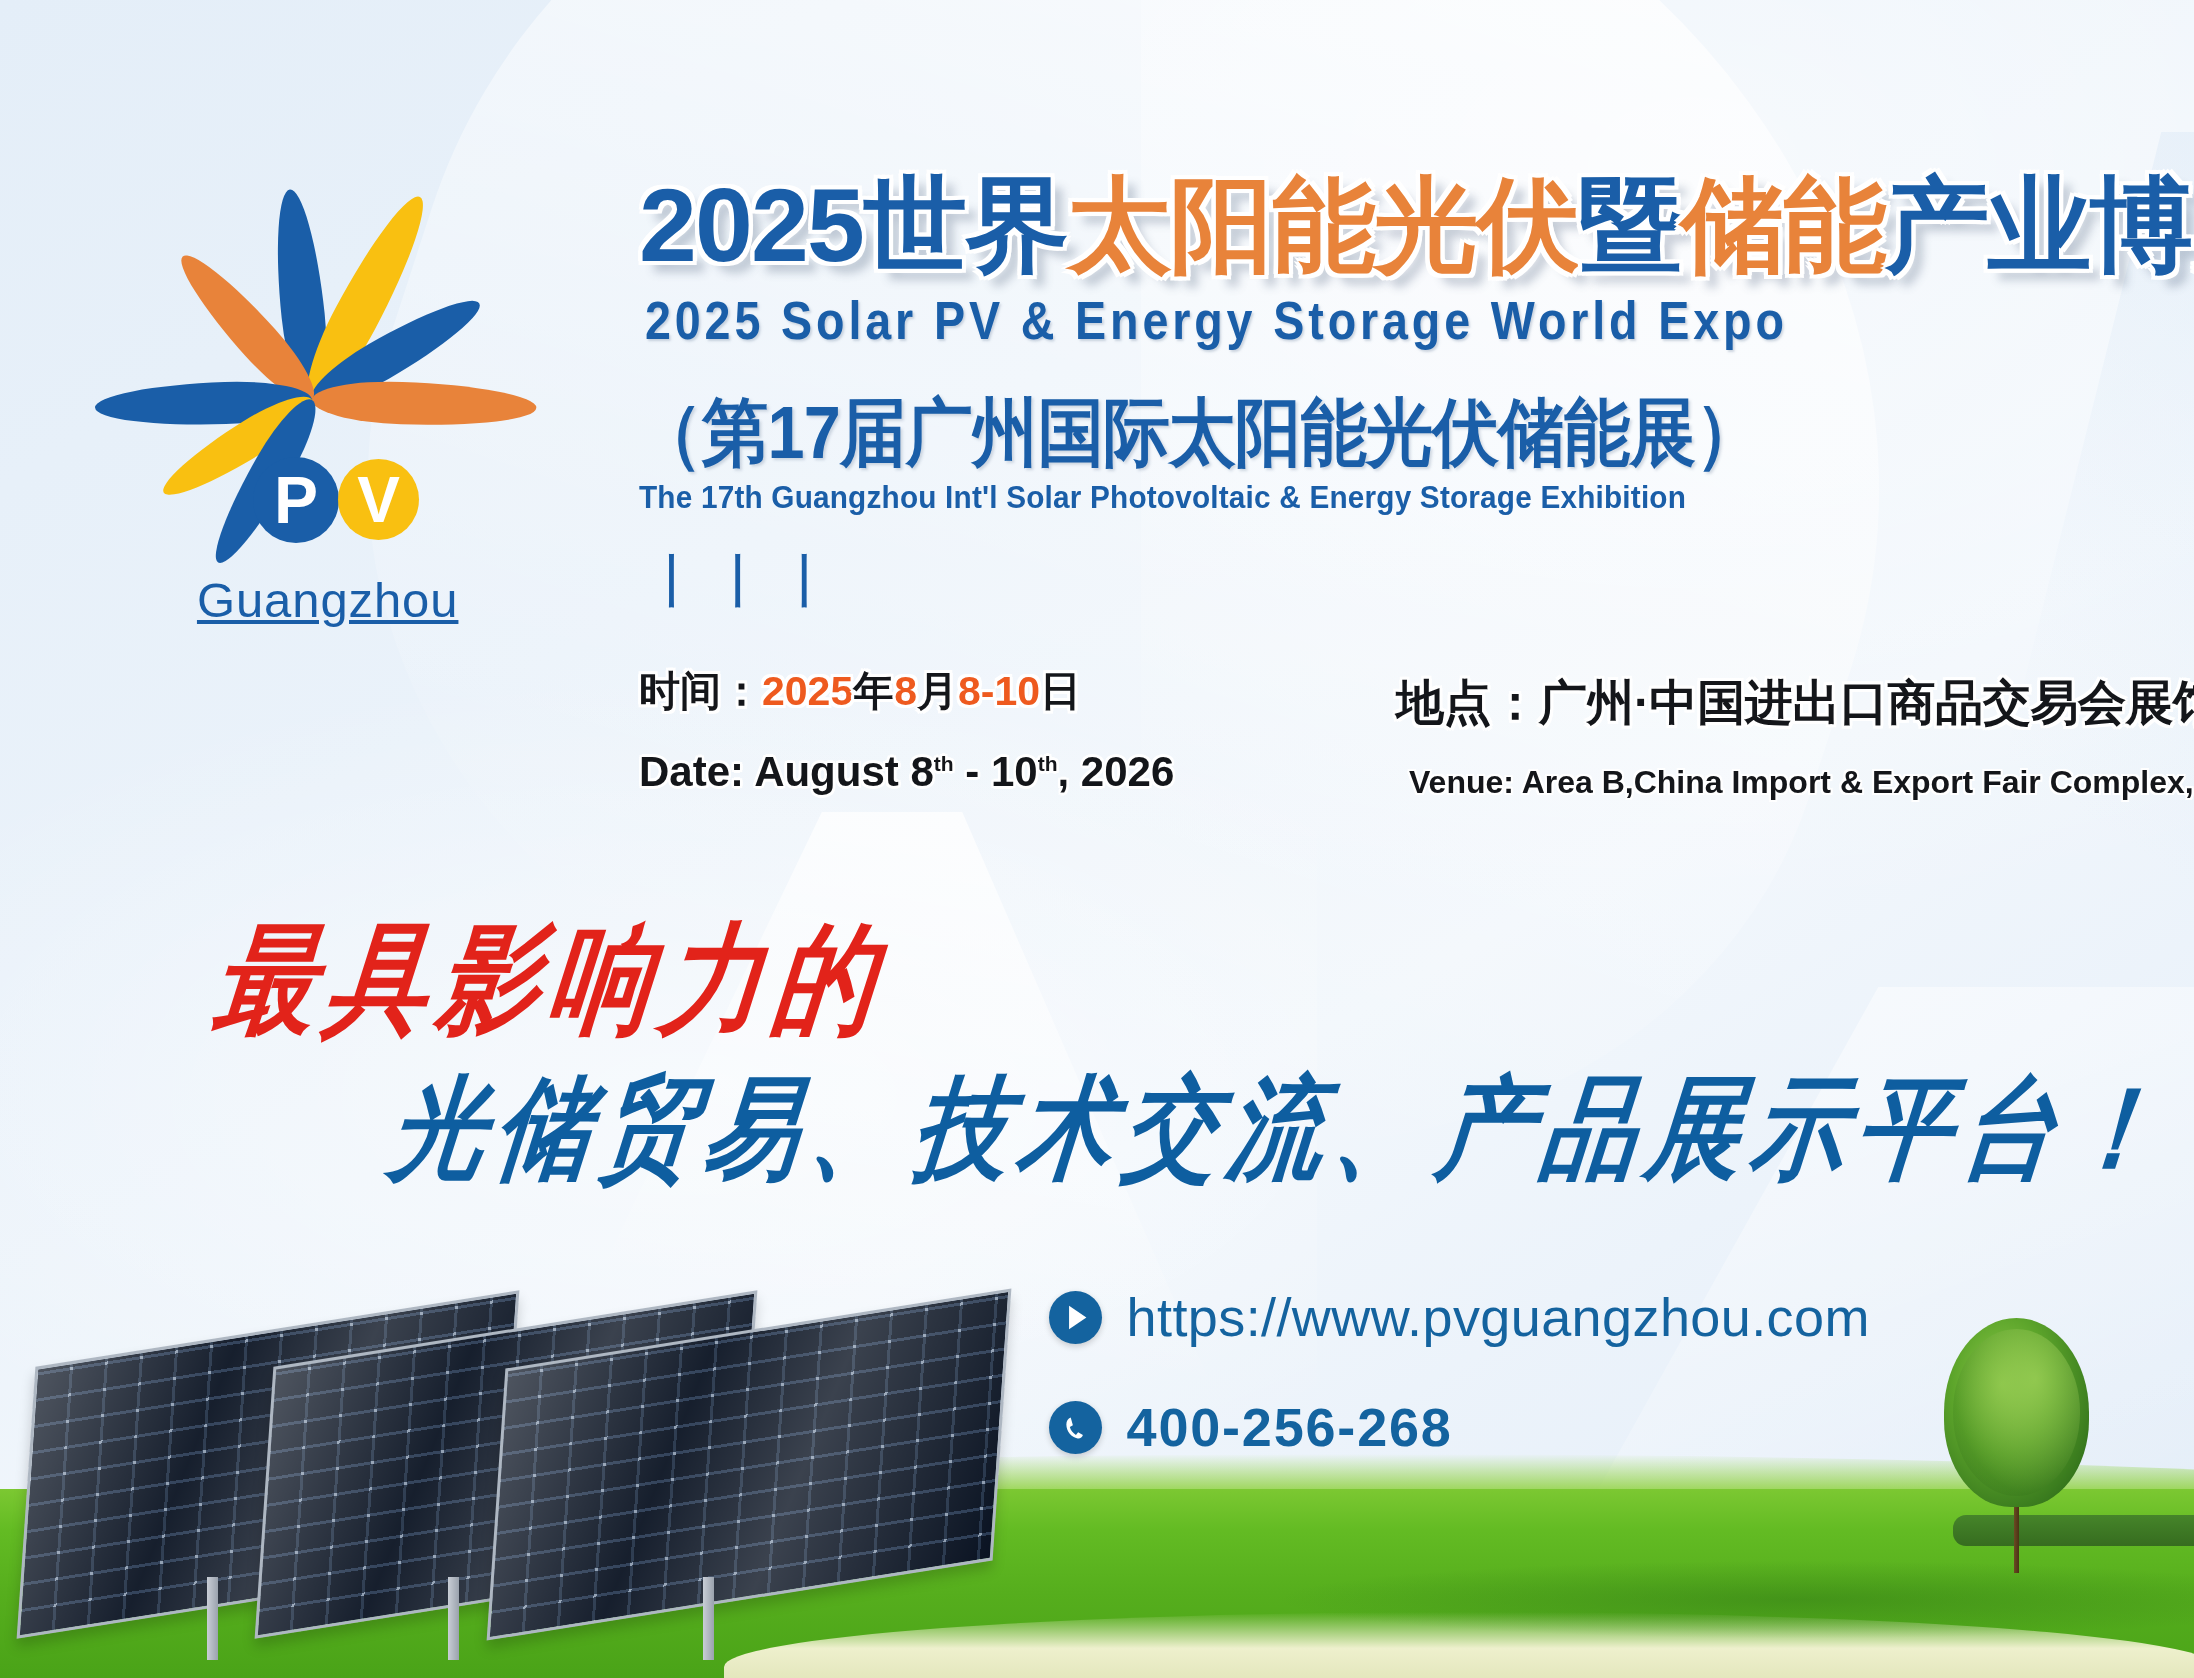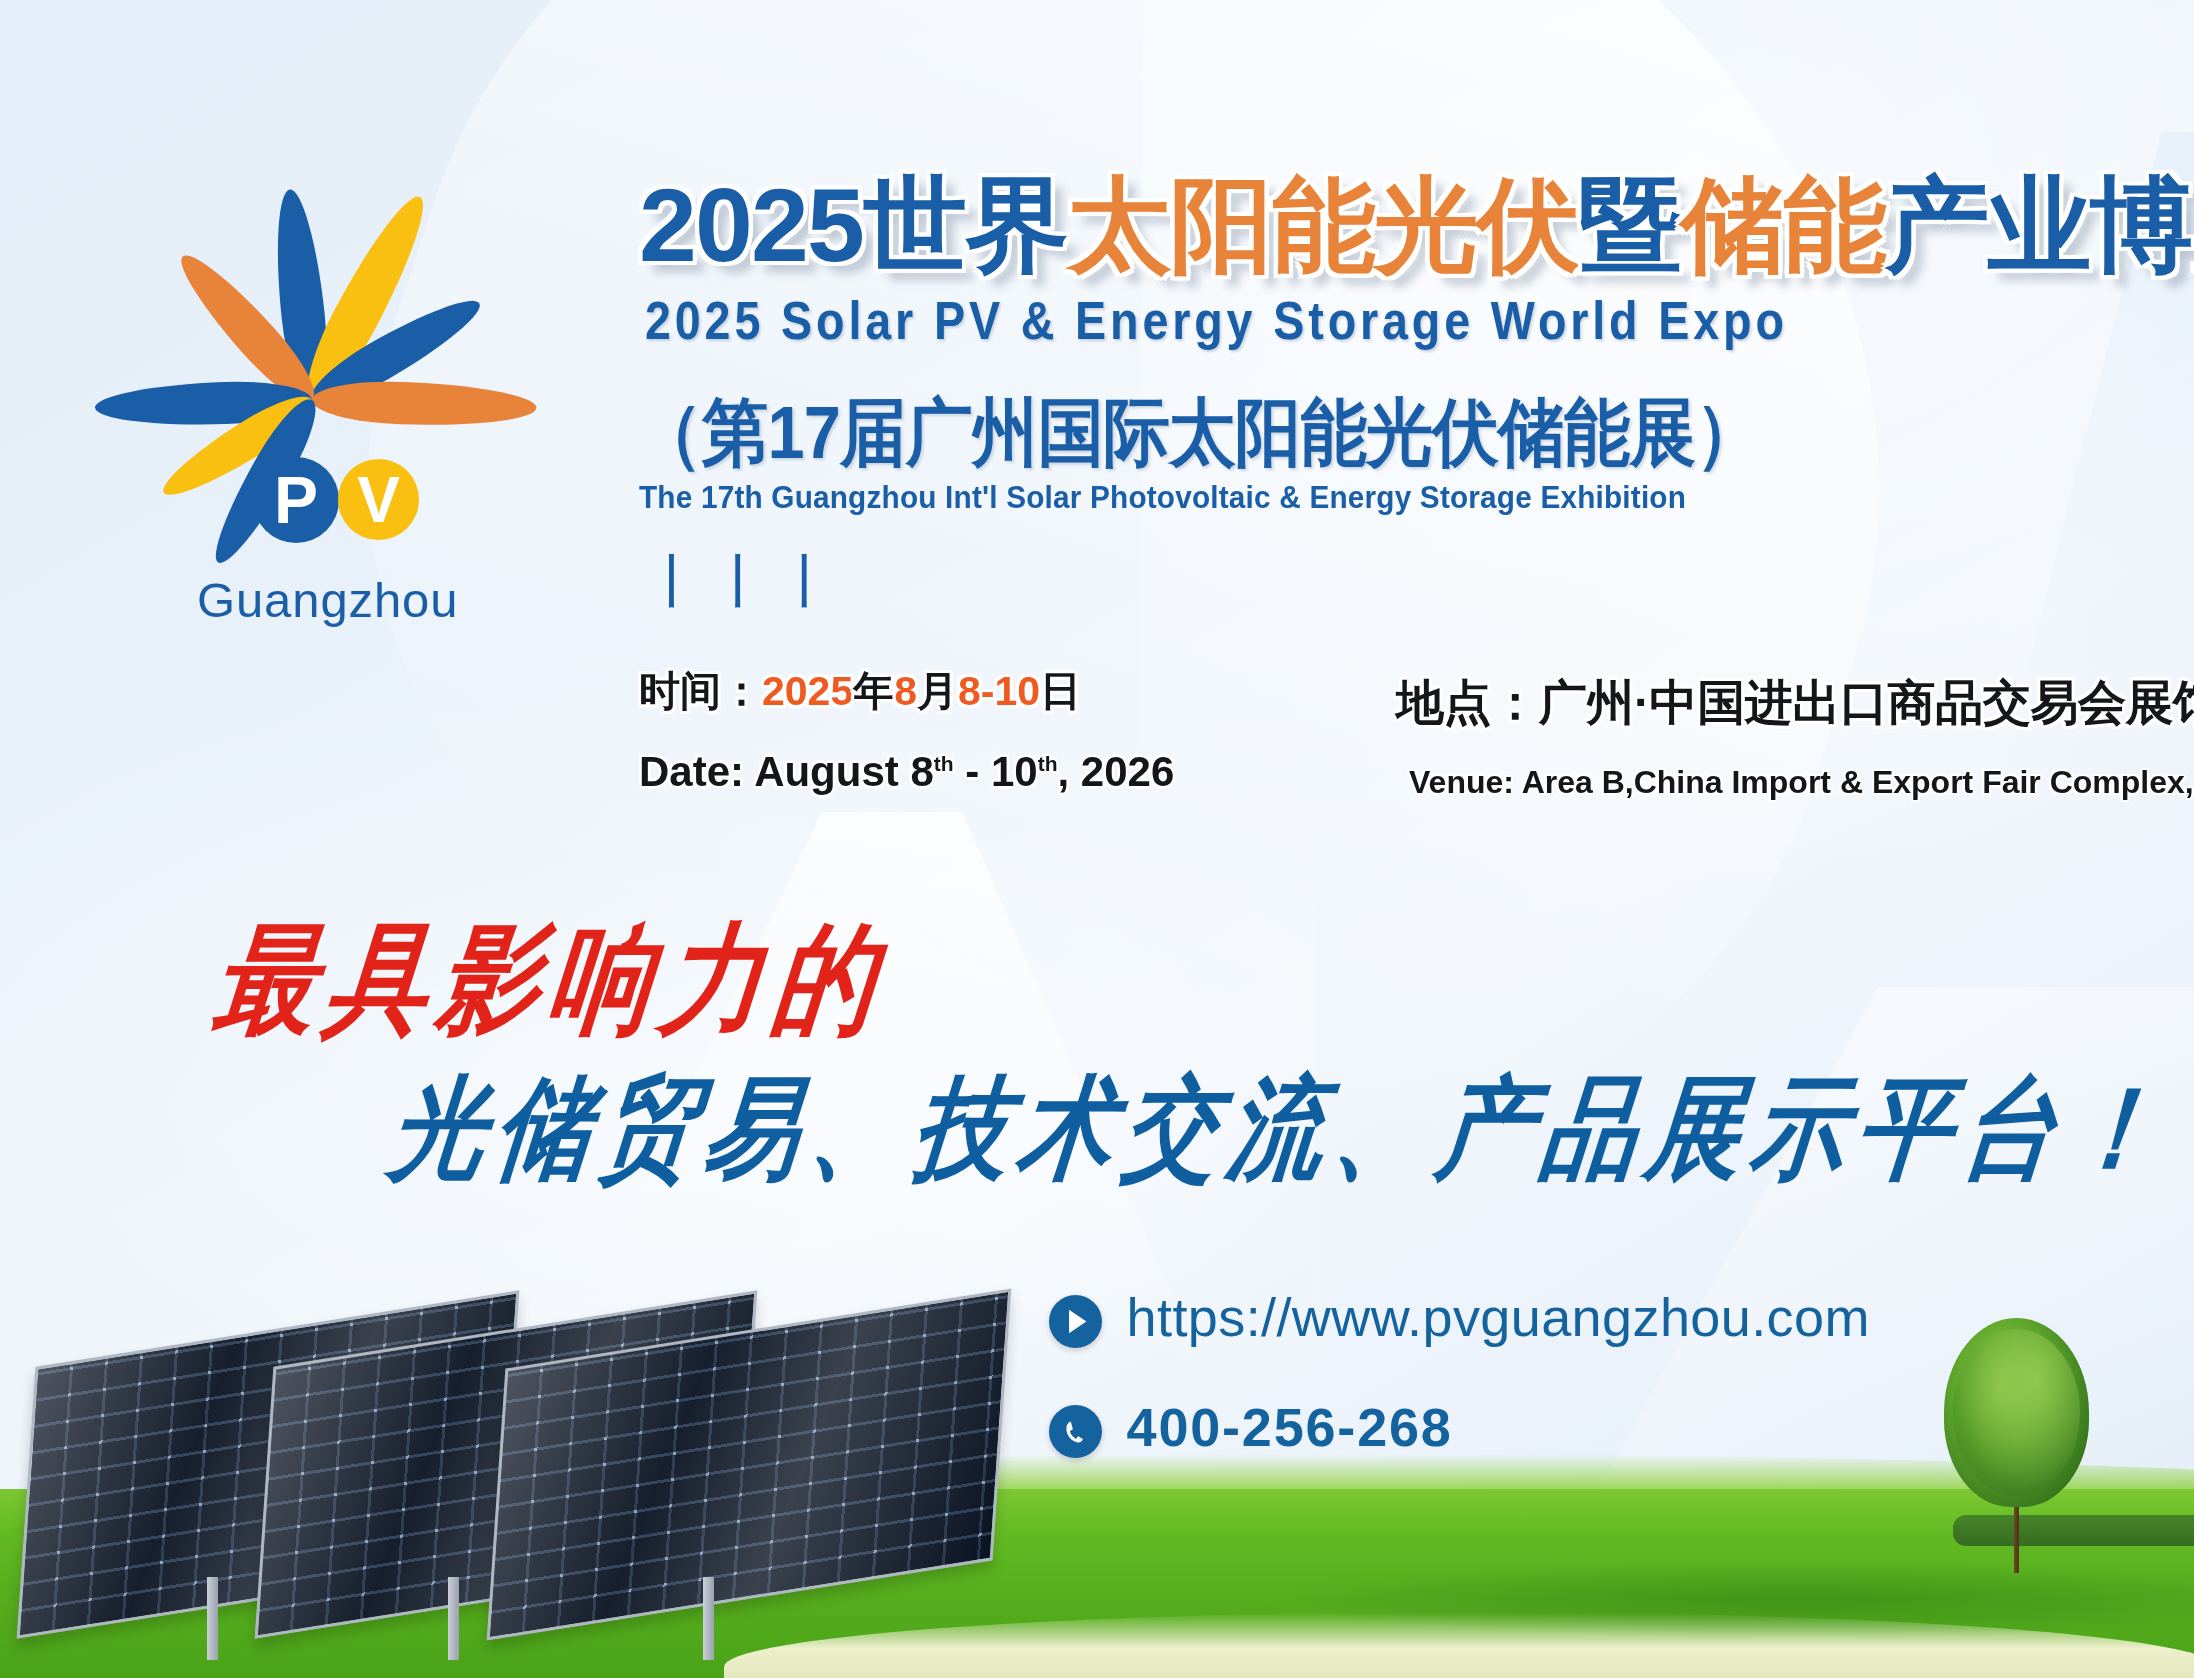--- a/index.html
+++ b/index.html
@@ -69,21 +69,21 @@
          background:linear-gradient(110deg,rgba(255,255,255,.28) 0%,rgba(255,255,255,.05) 35%,rgba(255,255,255,.20) 60%,rgba(255,255,255,0) 100%);}
   .leg{position:absolute;bottom:0;width:11.4px;background:linear-gradient(90deg,#c9ced6,#9aa2ad);}
 
   
   .logo{position:absolute;left:53px;top:176px;width:518px;height:448px;}
   .petal{position:absolute;left:50%;top:50%;width:40px;height:184px;
          border-radius:50% 50% 50% 50%/60% 60% 40% 40%;transform-origin:50% 100%;}
   .pv-circle{position:absolute;border-radius:50%;display:flex;align-items:center;
          justify-content:center;font-weight:bold;color:#fff;font-family:"Liberation Sans",sans-serif;}
   .logo-word{position:absolute;left:50%;bottom:-4.4px;transform:translateX(-44%);
-         color:#1a5ea8;font-size:49px;letter-spacing:0.9px;white-space:nowrap;}
+         color:#1a5ea8;font-size:49px;letter-spacing:0.9px;white-space:nowrap;text-decoration:underline;}
 
   
   .headline{position:absolute;left:639px;top:173px;white-space:nowrap;
      font-size:104px;font-weight:bold;letter-spacing:-1.8px;line-height:1;
      font-family:"Liberation Sans","DejaVu Sans",sans-serif;
      text-shadow:
         -4px -4px 0 #fff, 4px -4px 0 #fff, -4px 4px 0 #fff, 4px 4px 0 #fff,
         0 -4.4px 0 #fff, 0 4.4px 0 #fff, -4.4px 0 0 #fff, 4.4px 0 0 #fff,
         11.4px 11.4px 9.7px rgba(70,90,120,.30);}
   .hl-blue{color:#1a5ea8;}
@@ -138,21 +138,21 @@
   
   .callig{position:absolute;white-space:nowrap;font-weight:bold;
      font-family:"DejaVu Serif","Liberation Serif",serif;
      font-style:italic;letter-spacing:9.7px;}
   .callig-1{left:215px;top:913px;font-size:102px;color:#e2231a;
      transform:skewX(-6deg) scaleY(1.18);transform-origin:left center;}
   .callig-2{left:391px;top:1066px;font-size:95px;color:#0e5ea0;
      transform:skewX(-6deg) scaleY(1.18);transform-origin:left center;}
 
   
-  .contact-row{position:absolute;display:flex;align-items:flex-end;}
+  .contact-row{position:absolute;display:flex;align-items:center;}
   .c-icon{width:53px;height:53px;border-radius:50%;background:#14639f;
      display:flex;align-items:center;justify-content:center;flex:0 0 auto;
      box-shadow:0 2.6px 6.1px rgba(0,0,0,.18);}
   .c-text{margin-left:24.6px;color:#14639f;font-size:54px;font-weight:normal;
      letter-spacing:0.4px;white-space:nowrap;}
   .c-text.phone{letter-spacing:1.8px;font-weight:bold;}
 </style>
 </head>
 <body>
 

